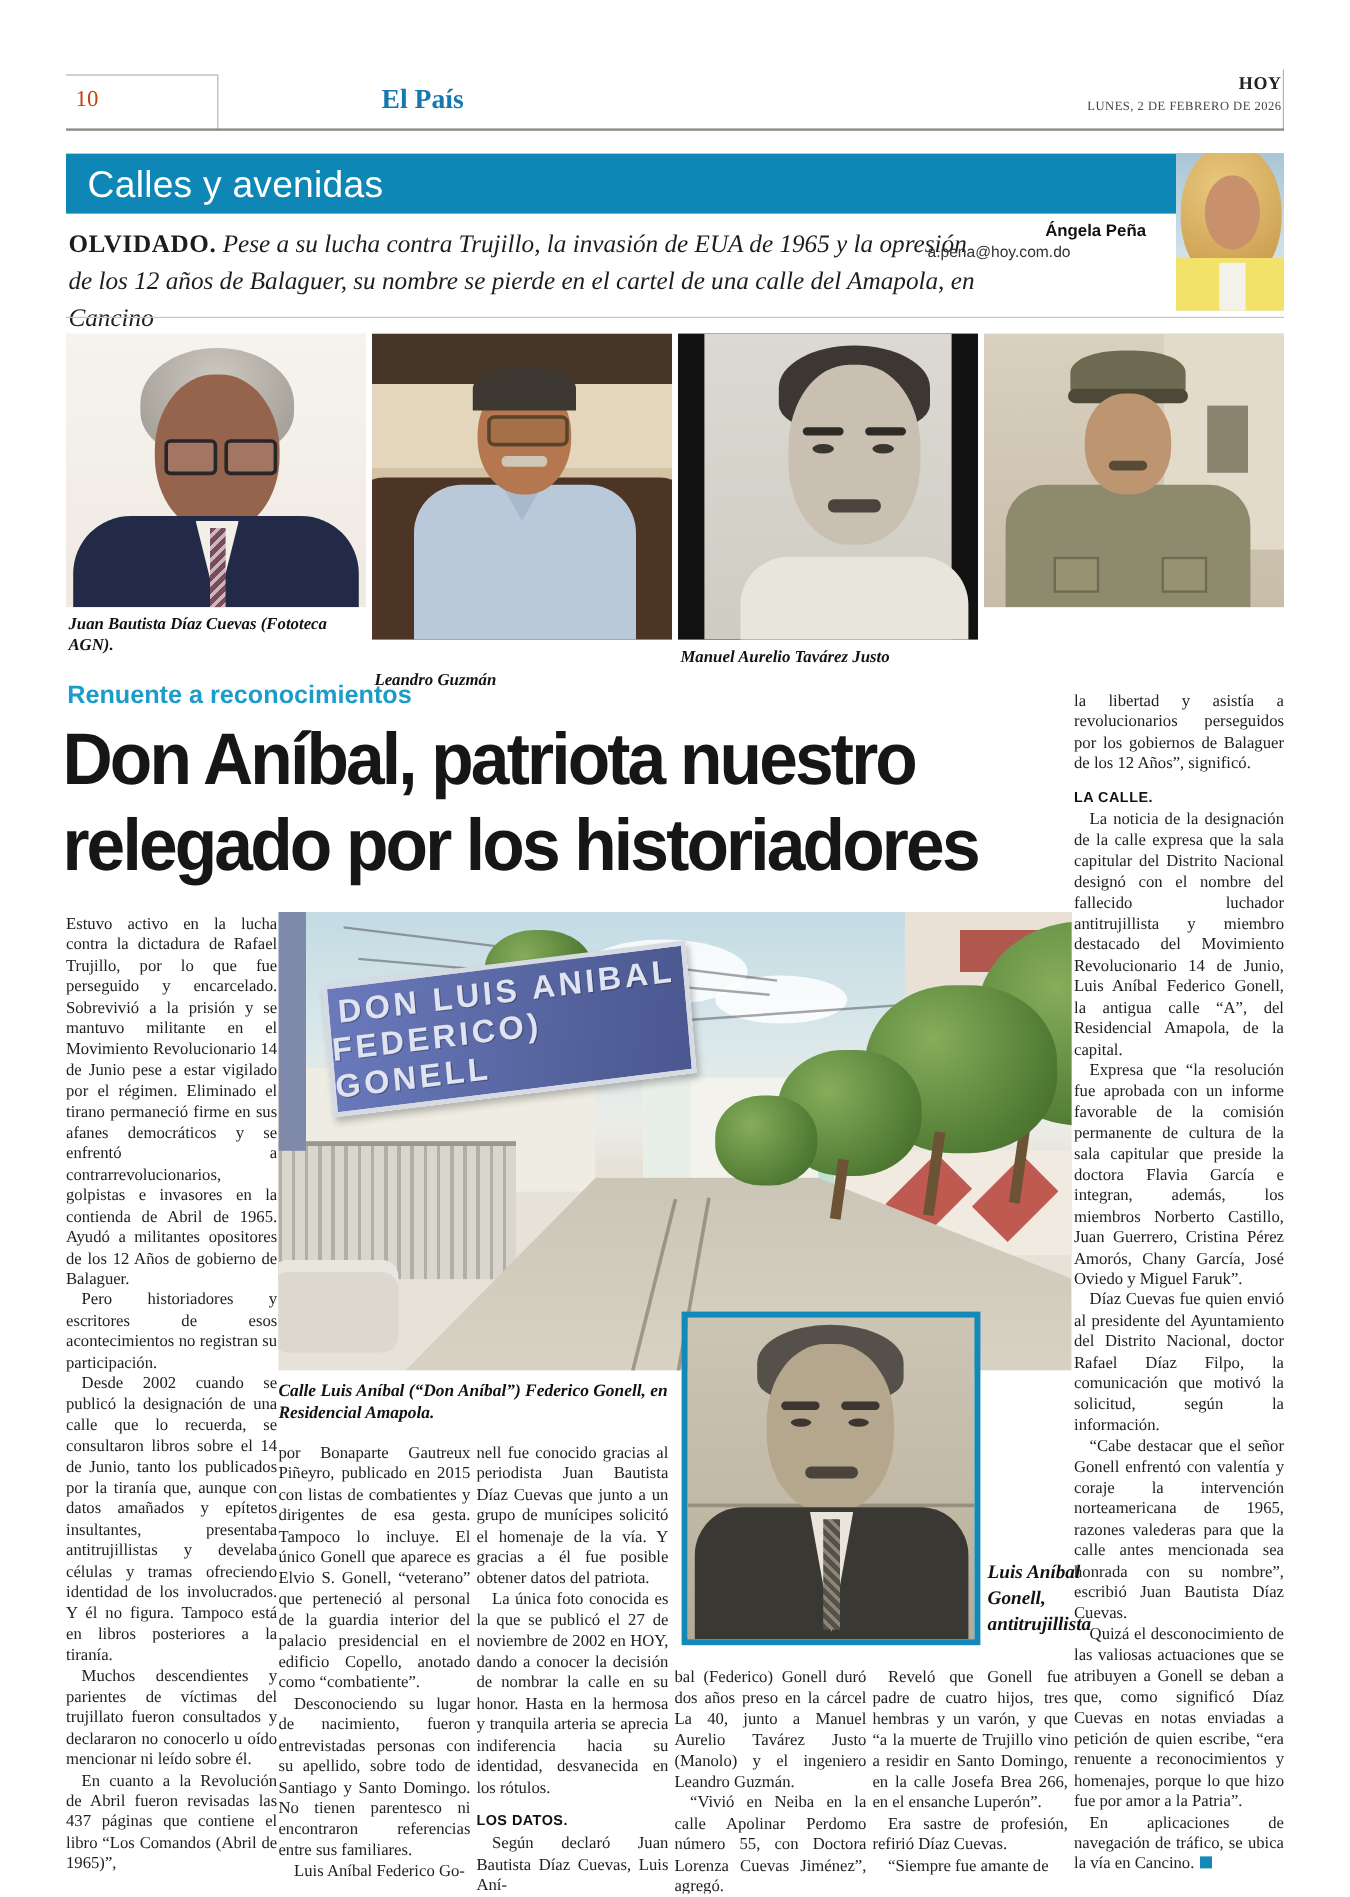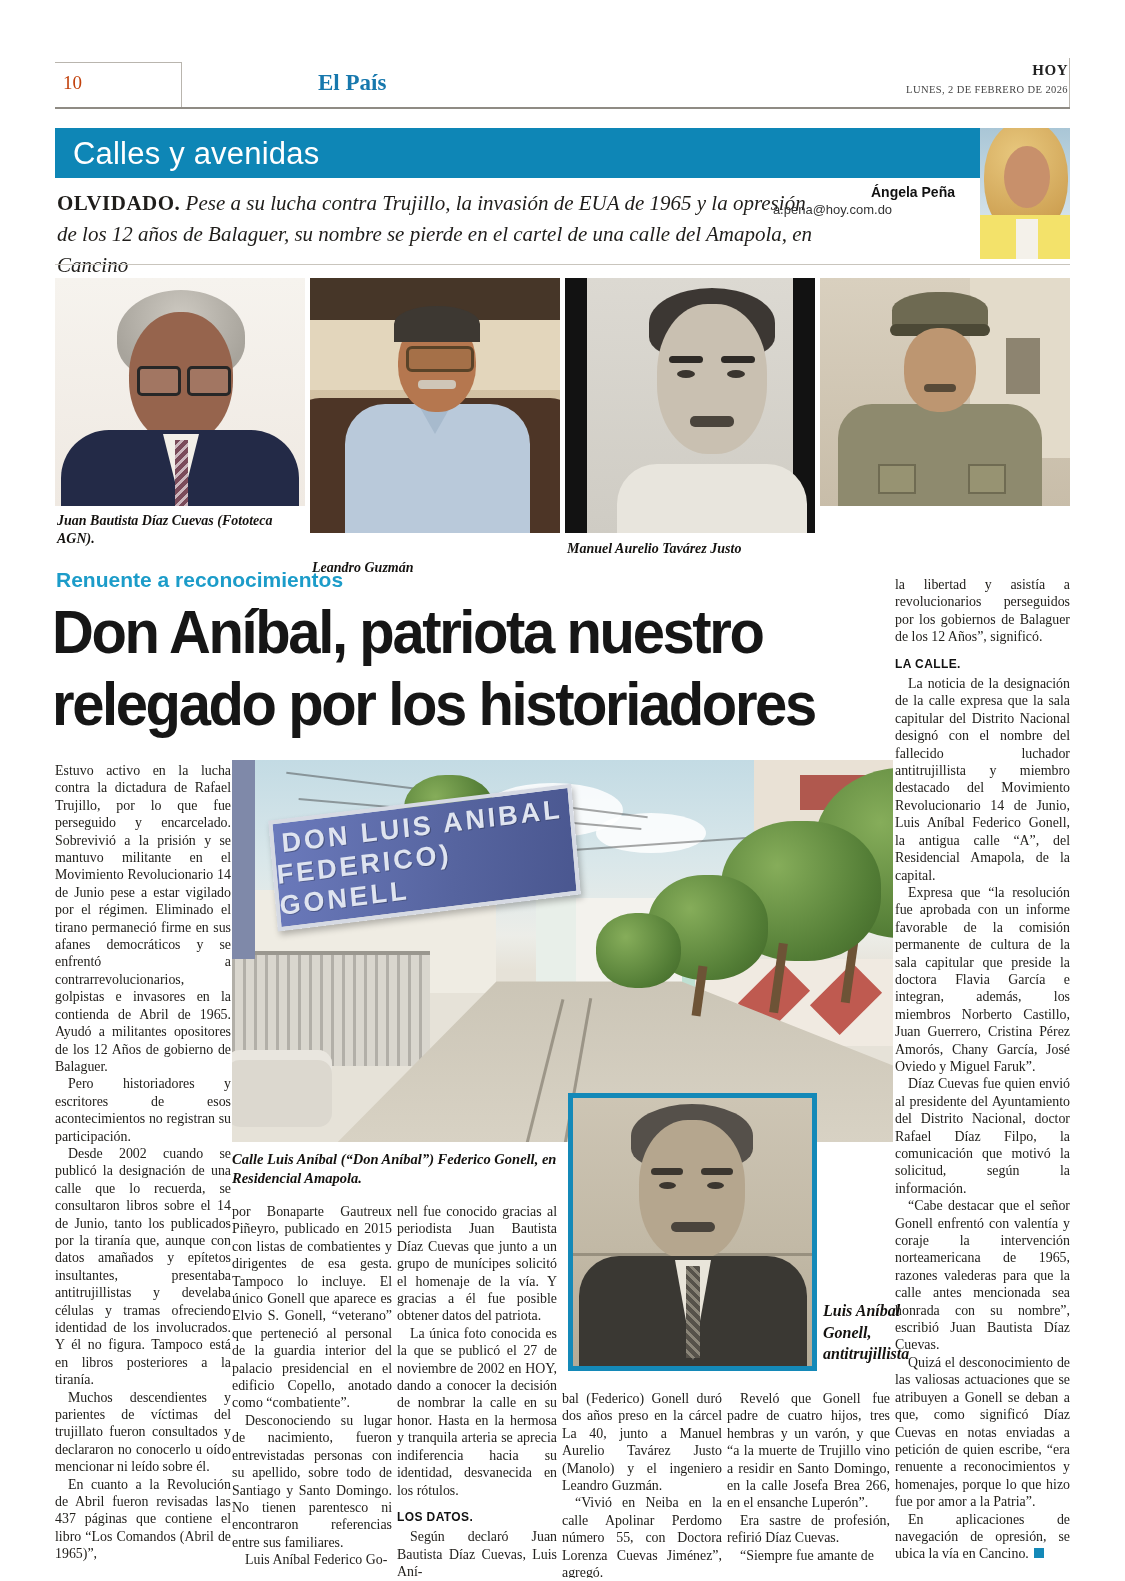--- a/index.html
+++ b/index.html
@@ -332,16 +332,16 @@
   </div>
 
   <div id="col6" class="bodycol">
     <p>la libertad y asistía a revolucionarios perseguidos por los gobiernos de Balaguer de los 12 Años”, significó.</p>
     <p class="subhead">LA CALLE.</p>
     <p class="ind">La noticia de la designación de la calle expresa que la sala capitular del Distrito Nacional designó con el nombre del fallecido luchador antitrujillista y miembro destacado del Movimiento Revolucionario 14 de Junio, Luis Aníbal Federico Gonell, la antigua calle “A”, del Residencial Amapola, de la capital.</p>
     <p class="ind">Expresa que “la resolución fue aprobada con un informe favorable de la comisión permanente de cultura de la sala capitular que preside la doctora Flavia García e integran, además, los miembros Norberto Castillo, Juan Guerrero, Cristina Pérez Amorós, Chany García, José Oviedo y Miguel Faruk”.</p>
     <p class="ind">Díaz Cuevas fue quien envió al presidente del Ayuntamiento del Distrito Nacional, doctor Rafael Díaz Filpo, la comunicación que motivó la solicitud, según la información.</p>
     <p class="ind">“Cabe destacar que el señor Gonell enfrentó con valentía y coraje la intervención norteamericana de 1965, razones valederas para que la calle antes mencionada sea honrada con su nombre”, escribió Juan Bautista Díaz Cuevas.</p>
     <p class="ind">Quizá el desconocimiento de las valiosas actuaciones que se atribuyen a Gonell se deban a que, como significó Díaz Cuevas en notas enviadas a petición de quien escribe, “era renuente a reconocimientos y homenajes, porque lo que hizo fue por amor a la Patria”.</p>
-    <p class="ind"><span>En aplicaciones de navegación de opresión, se ubica la vía en Cancino.</span><span class="endmark"></span></p>
+    <p class="ind"><span>En aplicaciones de navegación de tráfico, se ubica la vía en Cancino.</span><span class="endmark"></span></p>
   </div>
 
 </div>
 
 </body></html>

